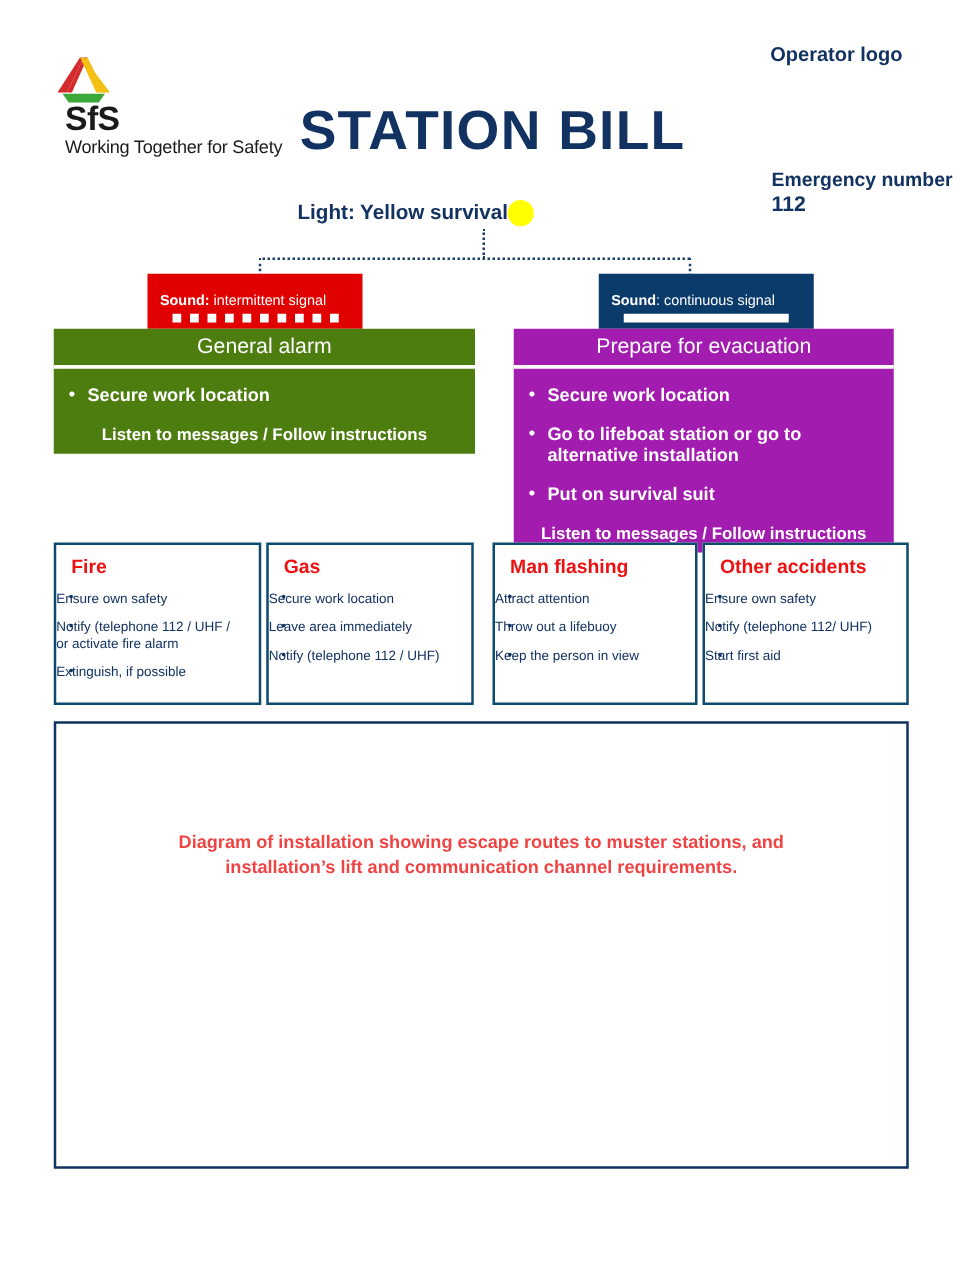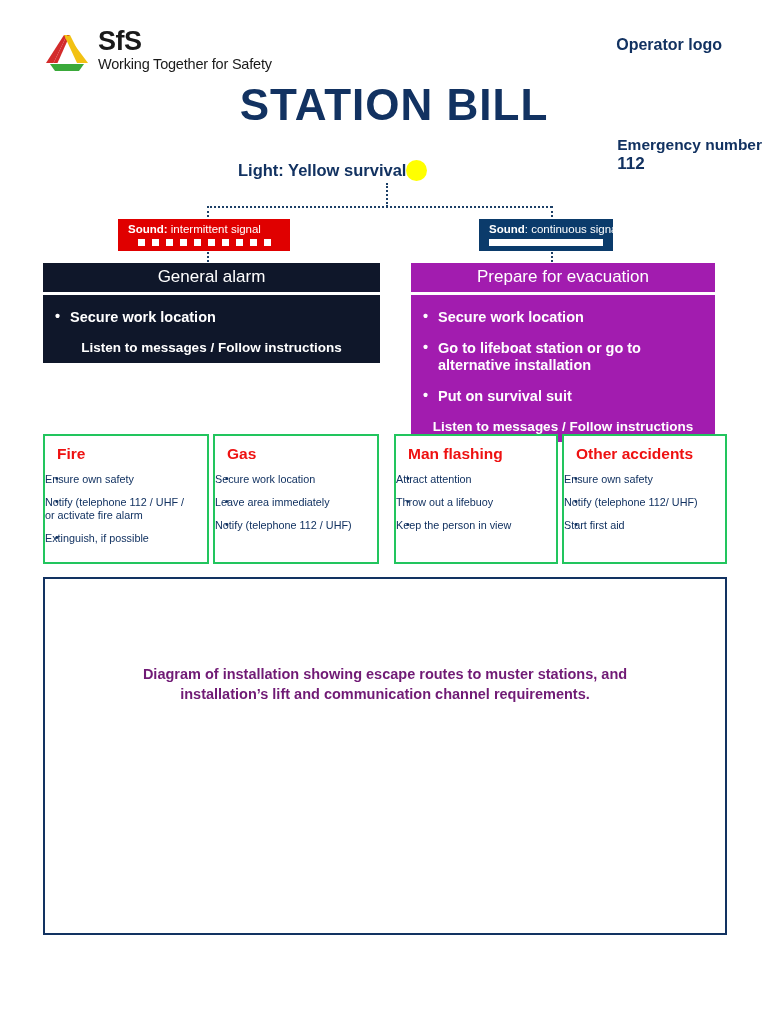--- a/index.html
+++ b/index.html
@@ -12,23 +12,24 @@
     height: 1024px;
     position: relative;
     font-family: "Liberation Sans", sans-serif;
     overflow: hidden;
   }
 
   
   #logo-block {
     position: absolute;
     left: 44px;
-    top: 30px;
+    top: 44px;
     display: flex;
-    align-items: flex-end;
+    align-items: flex-start;
+    flex-direction: column;
   }
   #logo-mark {
     width: 46px;
     height: 40px;
     flex: 0 0 auto;
   }
   #logo-text {
     margin-left: 8px;
     margin-top: -2px;
   }
@@ -118,21 +119,21 @@
   .dot-h {
     position: absolute;
     height: 0;
     border-top: 2px dotted #1c3f66;
   }
 
   
   .sound-box {
     position: absolute;
     box-sizing: border-box;
-    padding: 4px 10px 5px 10px;
+    padding: 16px 10px 5px 10px;
   }
   .sound-box .sound-line1 {
     font-size: 11.5px;
     color: #ffffff;
     white-space: nowrap;
   }
   .sound-box .sound-line1 b { font-weight: bold; }
   .sound-wave {
     margin-top: 4px;
     height: 7px;
@@ -158,21 +159,21 @@
 
   #sound-box-red {
     left: 118px;
     top: 219px;
     width: 172px;
     background: #e00000;
   }
   #sound-box-navy {
     left: 479px;
     top: 219px;
-    width: 134px;
+    width: 172px;
     background: #0b3b6b;
   }
 
   
   .alarm-panel {
     position: absolute;
     box-sizing: border-box;
   }
   .alarm-header {
     text-align: center;
@@ -213,36 +214,36 @@
     color: #ffffff;
     font-size: 13.5px;
     font-weight: bold;
     margin-top: 4px;
   }
 
   #panel-general-alarm {
     left: 43px;
     top: 263px;
     width: 337px;
-    background: #0f172a;
+    background: #4d7c0f;
   }
   #panel-prepare-evac {
     left: 395px;
     top: 263px;
     width: 304px;
     background: #a21caf;
     margin-left: 16px;
   }
 
   
   .incident-box {
     position: absolute;
     box-sizing: border-box;
     background: #ffffff;
-    border: 2px solid #22c55e;
+    border: 2px solid #0c4a6e;
     top: 434px;
     height: 130px;
     overflow: hidden;
   }
   .incident-title {
     color: #ee1111;
     font-size: 15.5px;
     font-weight: bold;
     margin: 9px 0 0 12px;
   }
@@ -281,21 +282,21 @@
     box-sizing: border-box;
     border: 2px solid #123261;
     background: #ffffff;
   }
   #diagram-caption {
     position: absolute;
     left: 0;
     right: 0;
     top: 86px;
     text-align: center;
-    color: #701a75;
+    color: #ef4444;
     font-size: 14.5px;
     font-weight: bold;
     line-height: 1.35;
     padding: 0 30px;
   }
 </style>
 </head>
 <body>
 
 <div id="logo-block">

